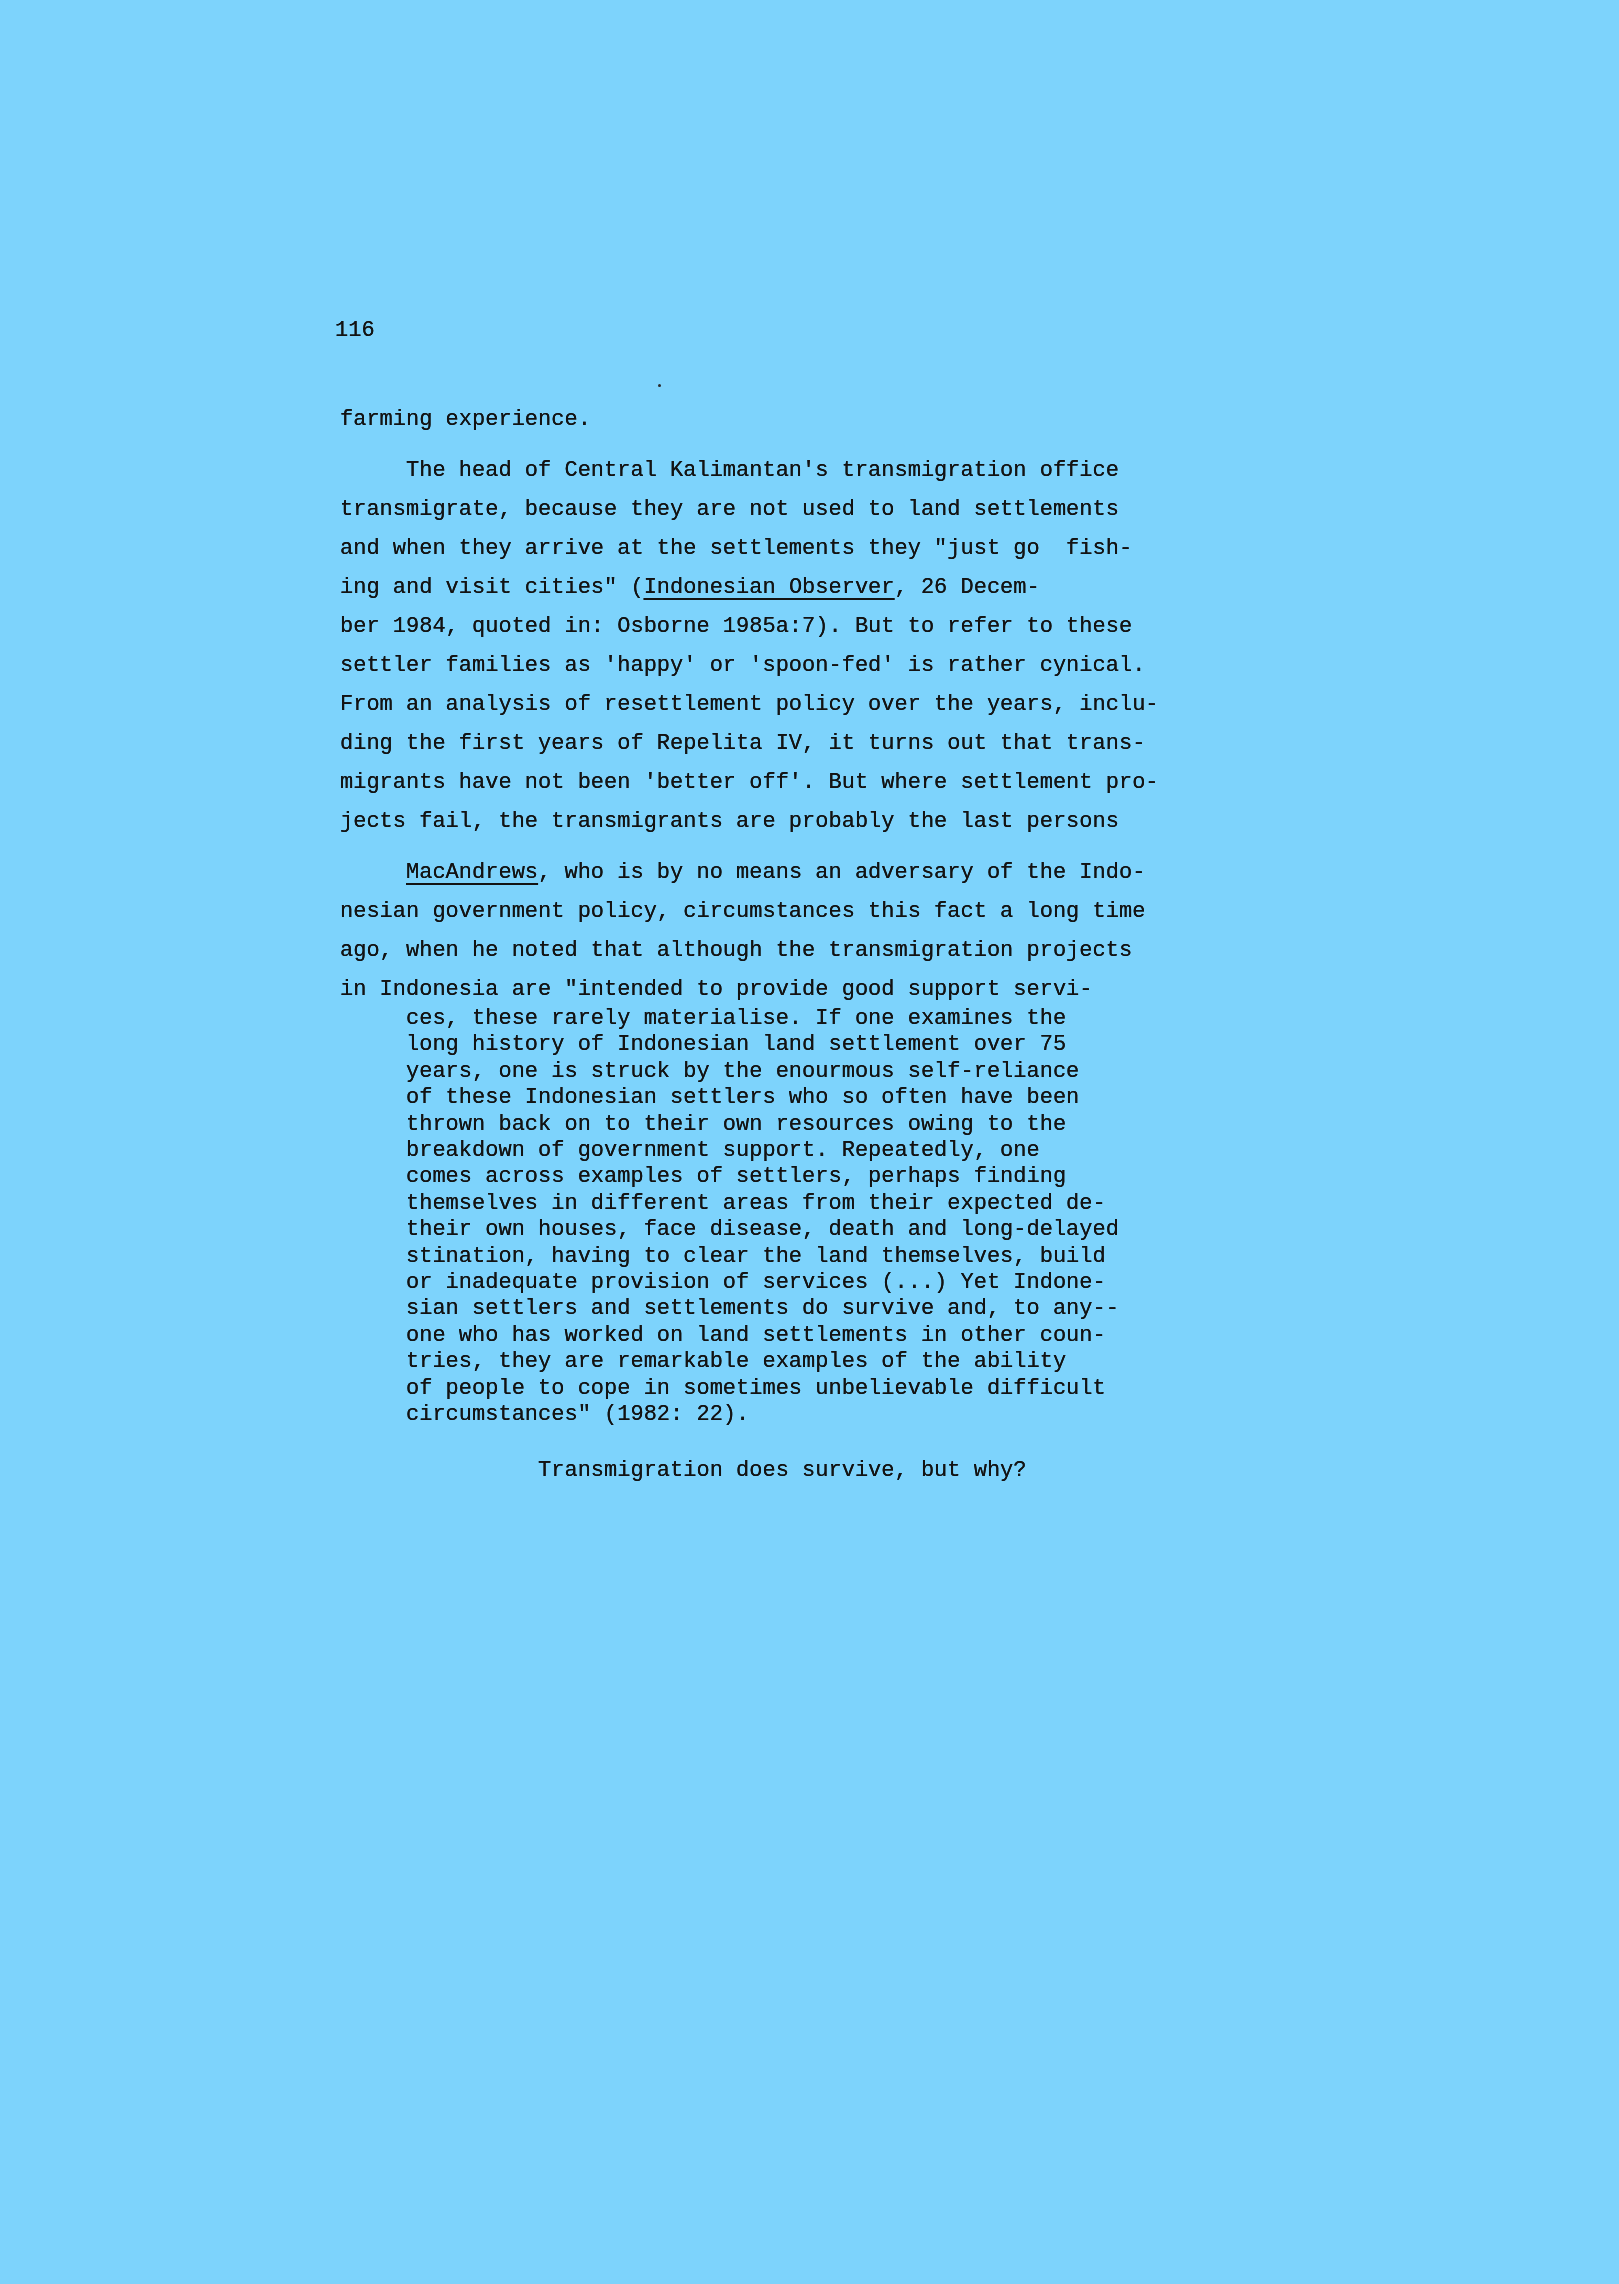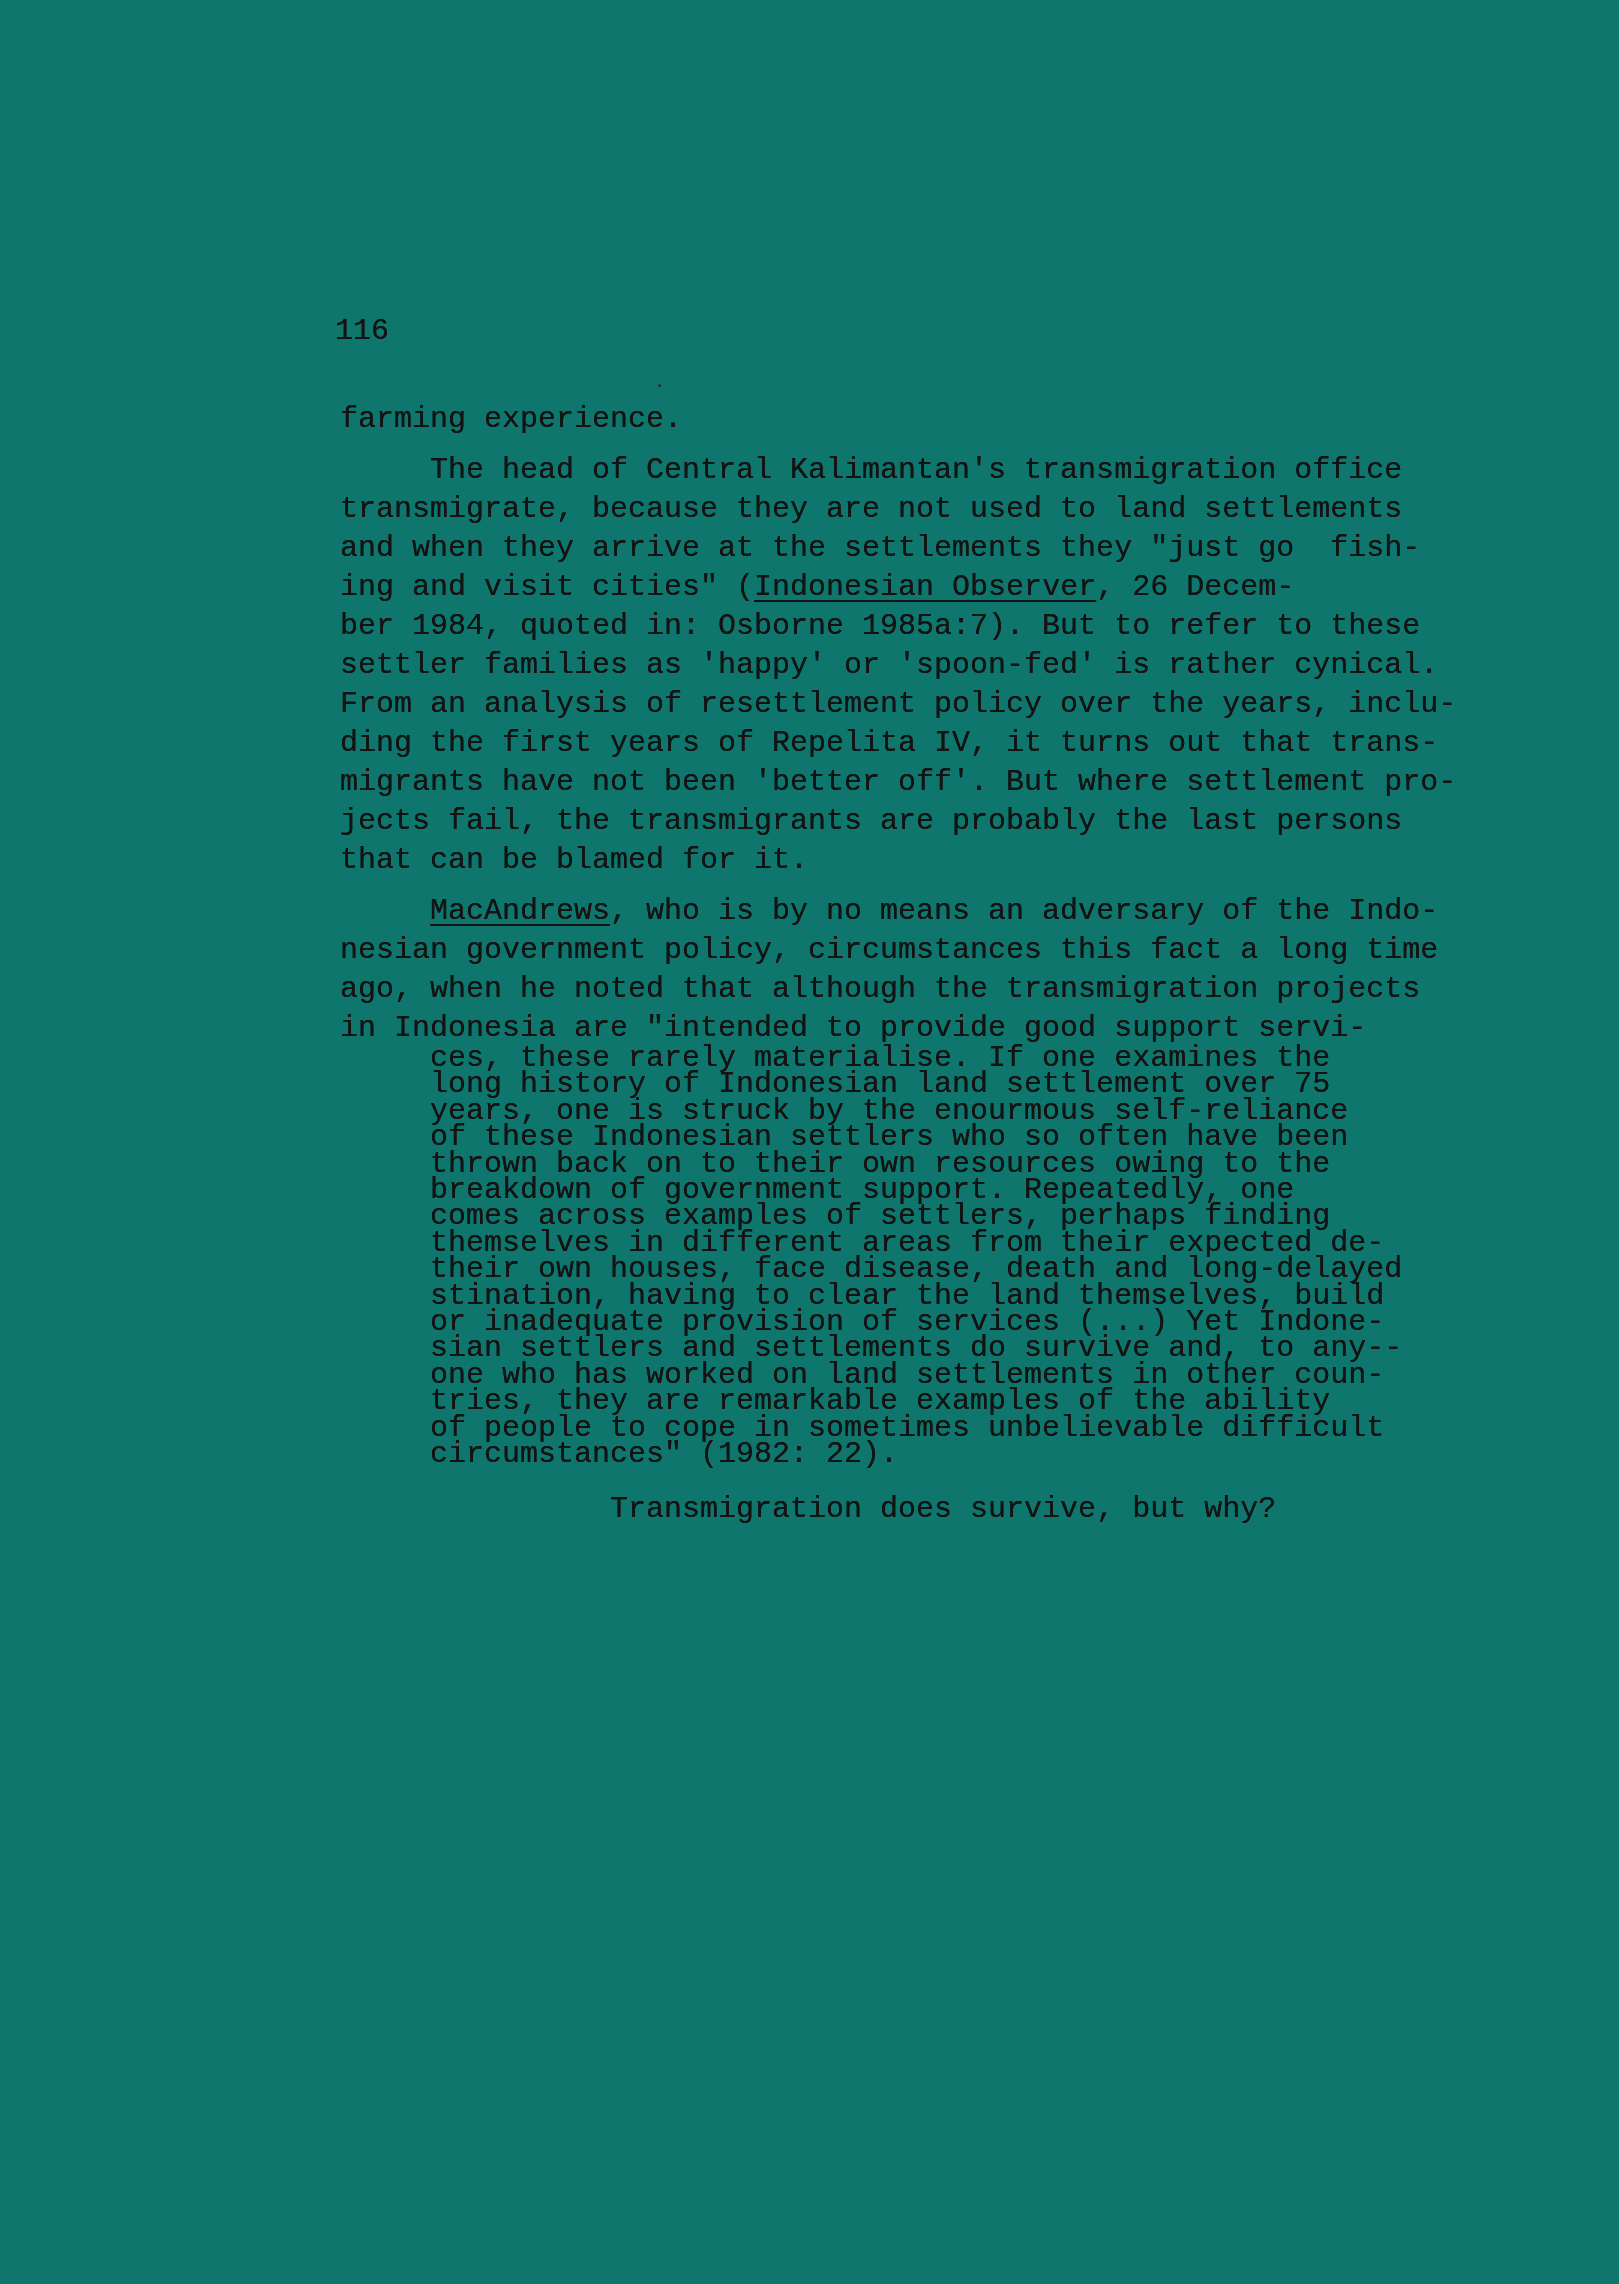--- a/index.html
+++ b/index.html
@@ -4,23 +4,23 @@
 <style>
   html, body {
     margin: 0;
     padding: 0;
     background: #ffffff;
   }
   .page {
     position: relative;
     width: 1619px;
     height: 2284px;
-    background: #0f766e;
+    background: #7dd3fc;
     font-family: "Liberation Mono", monospace;
-    font-size: 30px;
+    font-size: 22px;
     color: #131313;
     overflow: hidden;
     text-shadow: 0 0 0.4px currentColor;
   }
   .page-number {
     position: absolute;
     left: 335px;
     top: 316px;
     line-height: 30px;
     white-space: pre;
@@ -67,21 +67,20 @@
         <div class="line"><span>     The head of Central Kalimantan's transmigration office</span></div>
         <div class="line"><span>transmigrate, because they are not used to land settlements</span></div>
         <div class="line"><span>and when they arrive at the settlements they "just go  fish-</span></div>
         <div class="line"><span>ing and visit cities" (</span><span class="u">Indonesian Observer</span><span>, 26 Decem-</span></div>
         <div class="line"><span>ber 1984, quoted in: Osborne 1985a:7). But to refer to these</span></div>
         <div class="line"><span>settler families as 'happy' or 'spoon-fed' is rather cynical.</span></div>
         <div class="line"><span>From an analysis of resettlement policy over the years, inclu-</span></div>
         <div class="line"><span>ding the first years of Repelita IV, it turns out that trans-</span></div>
         <div class="line"><span>migrants have not been 'better off'. But where settlement pro-</span></div>
         <div class="line"><span>jects fail, the transmigrants are probably the last persons</span></div>
-        <div class="line"><span>that can be blamed for it.</span></div>
       </div>
       <div class="block paragraph">
         <div class="line"><span>     </span><span class="u">MacAndrews</span><span>, who is by no means an adversary of the Indo-</span></div>
         <div class="line"><span>nesian government policy, circumstances this fact a long time</span></div>
         <div class="line"><span>ago, when he noted that although the transmigration projects</span></div>
         <div class="line"><span>in Indonesia are "intended to provide good support servi-</span></div>
       </div>
       <div class="block quote">
         <div class="line"><span>     ces, these rarely materialise. If one examines the</span></div>
         <div class="line"><span>     long history of Indonesian land settlement over 75</span></div>

